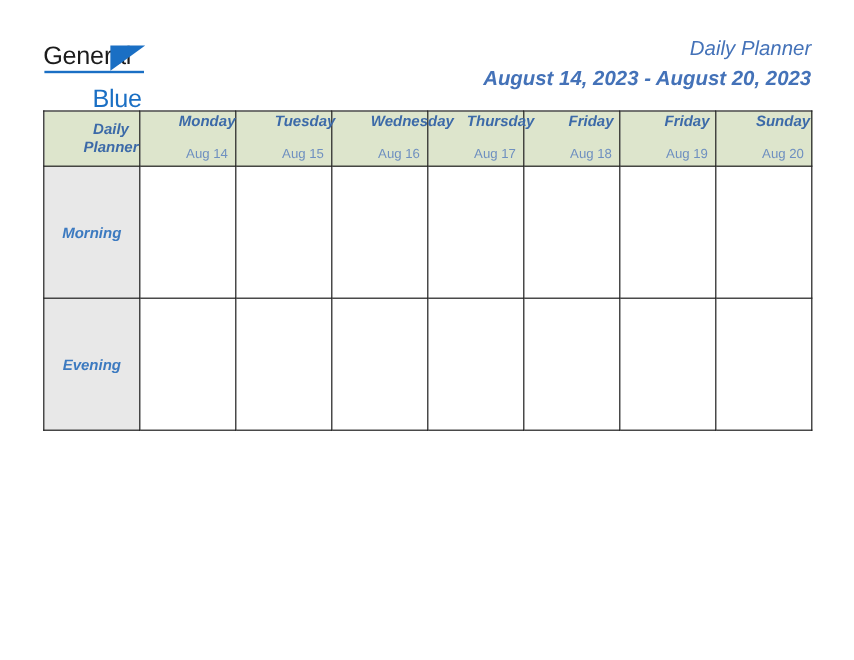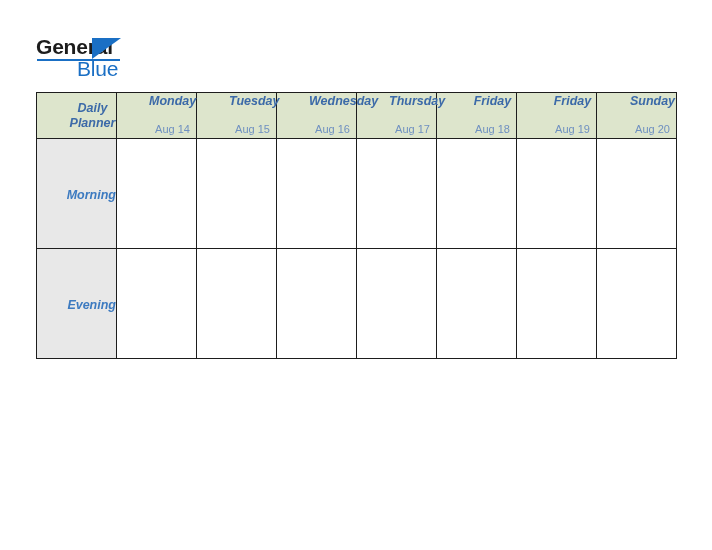--- a/index.html
+++ b/index.html
@@ -31,38 +31,38 @@
     top: 36px;
     width: 120px;
     height: 48px;
   }
   .logo-general {
     position: absolute;
     left: 0;
     top: 0;
     font-family: "Liberation Sans", sans-serif;
     font-size: 21px;
-    font-weight: 700;
+    font-weight: 400;
     color: #1c1c1c;
     letter-spacing: -0.2px;
     line-height: 22px;
     white-space: nowrap;
   }
   .logo-underline {
     position: absolute;
     left: 1px;
     top: 23px;
     width: 83px;
     height: 2px;
     background: #1a6fc4;
   }
   .logo-blue {
     position: absolute;
     left: 41px;
-    top: 22px;
+    top: 36px;
     font-family: "Liberation Sans", sans-serif;
     font-size: 21px;
     font-weight: 400;
     color: #1a6fc4;
     letter-spacing: -0.2px;
     line-height: 22px;
     white-space: nowrap;
   }
   .logo-triangle {
     position: absolute;
@@ -150,21 +150,21 @@
     font-weight: 400;
     color: #6f90c0;
     line-height: 15px;
     margin-top: 13px;
   }
 
   
   .planner tbody tr { height: 110px; }
   .row-label {
     background: #e8e8e8;
-    text-align: right;
+    text-align: center;
   }
   .row-label span {
     font-family: "Liberation Sans", sans-serif;
     font-size: 12.5px;
     font-style: italic;
     font-weight: 700;
     color: #3c7ac0;
     line-height: 15px;
   }
   .slot-cell {
@@ -176,20 +176,24 @@
 
 <div class="page-header">
 
   <div class="logo">
     <div class="logo-general">General</div>
     <div class="logo-underline"></div>
     <div class="logo-triangle"></div>
     <div class="logo-blue">Blue</div>
   </div>
 
+  <div class="title-block">
+    <div class="doc-title">Daily Planner</div>
+    <div class="doc-subtitle">August 14, 2023 - August 20, 2023</div>
+  </div>
 
 </div>
 
 <table class="planner">
   <colgroup>
     <col class="col-label">
     <col class="col-day">
       <col class="col-day">
       <col class="col-day">
       <col class="col-day">

